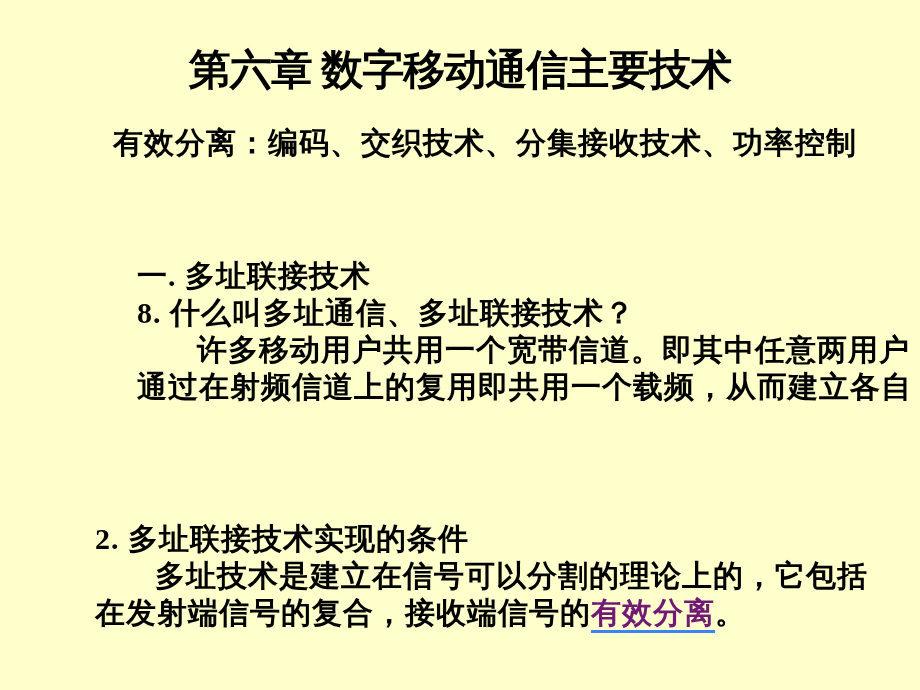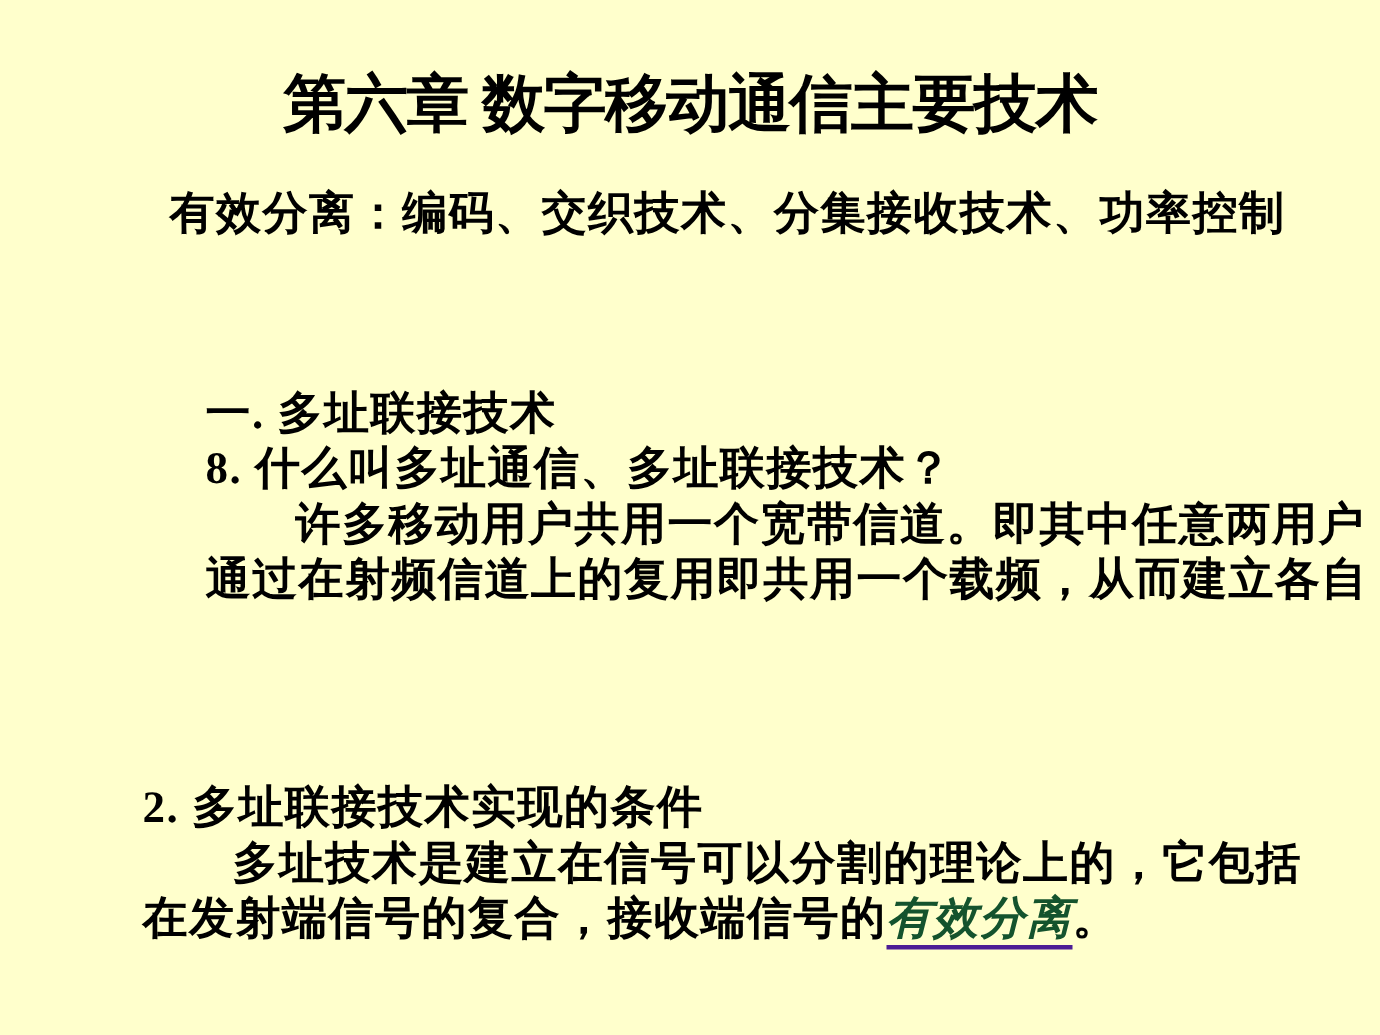--- a/index.html
+++ b/index.html
@@ -58,24 +58,23 @@
   }
   .section2-block {
     position: absolute;
     top: 520px;
     left: 95px;
   }
   .indent-first {
     padding-left: 60px;
   }
   .highlight-red {
-    color: #14532d;
-    border-bottom: 3px solid #4c1d95;
+    color: #701a75;
+    border-bottom: 3px solid #3b82f6;
     padding-bottom: 1px;
-    font-style: italic;
   }
 </style>
 </head>
 <body>
 
 <div class="slide">
 
   <div class="slide-title">第六章 数字移动通信主要技术</div>
 
   <div class="core-block body-text">

